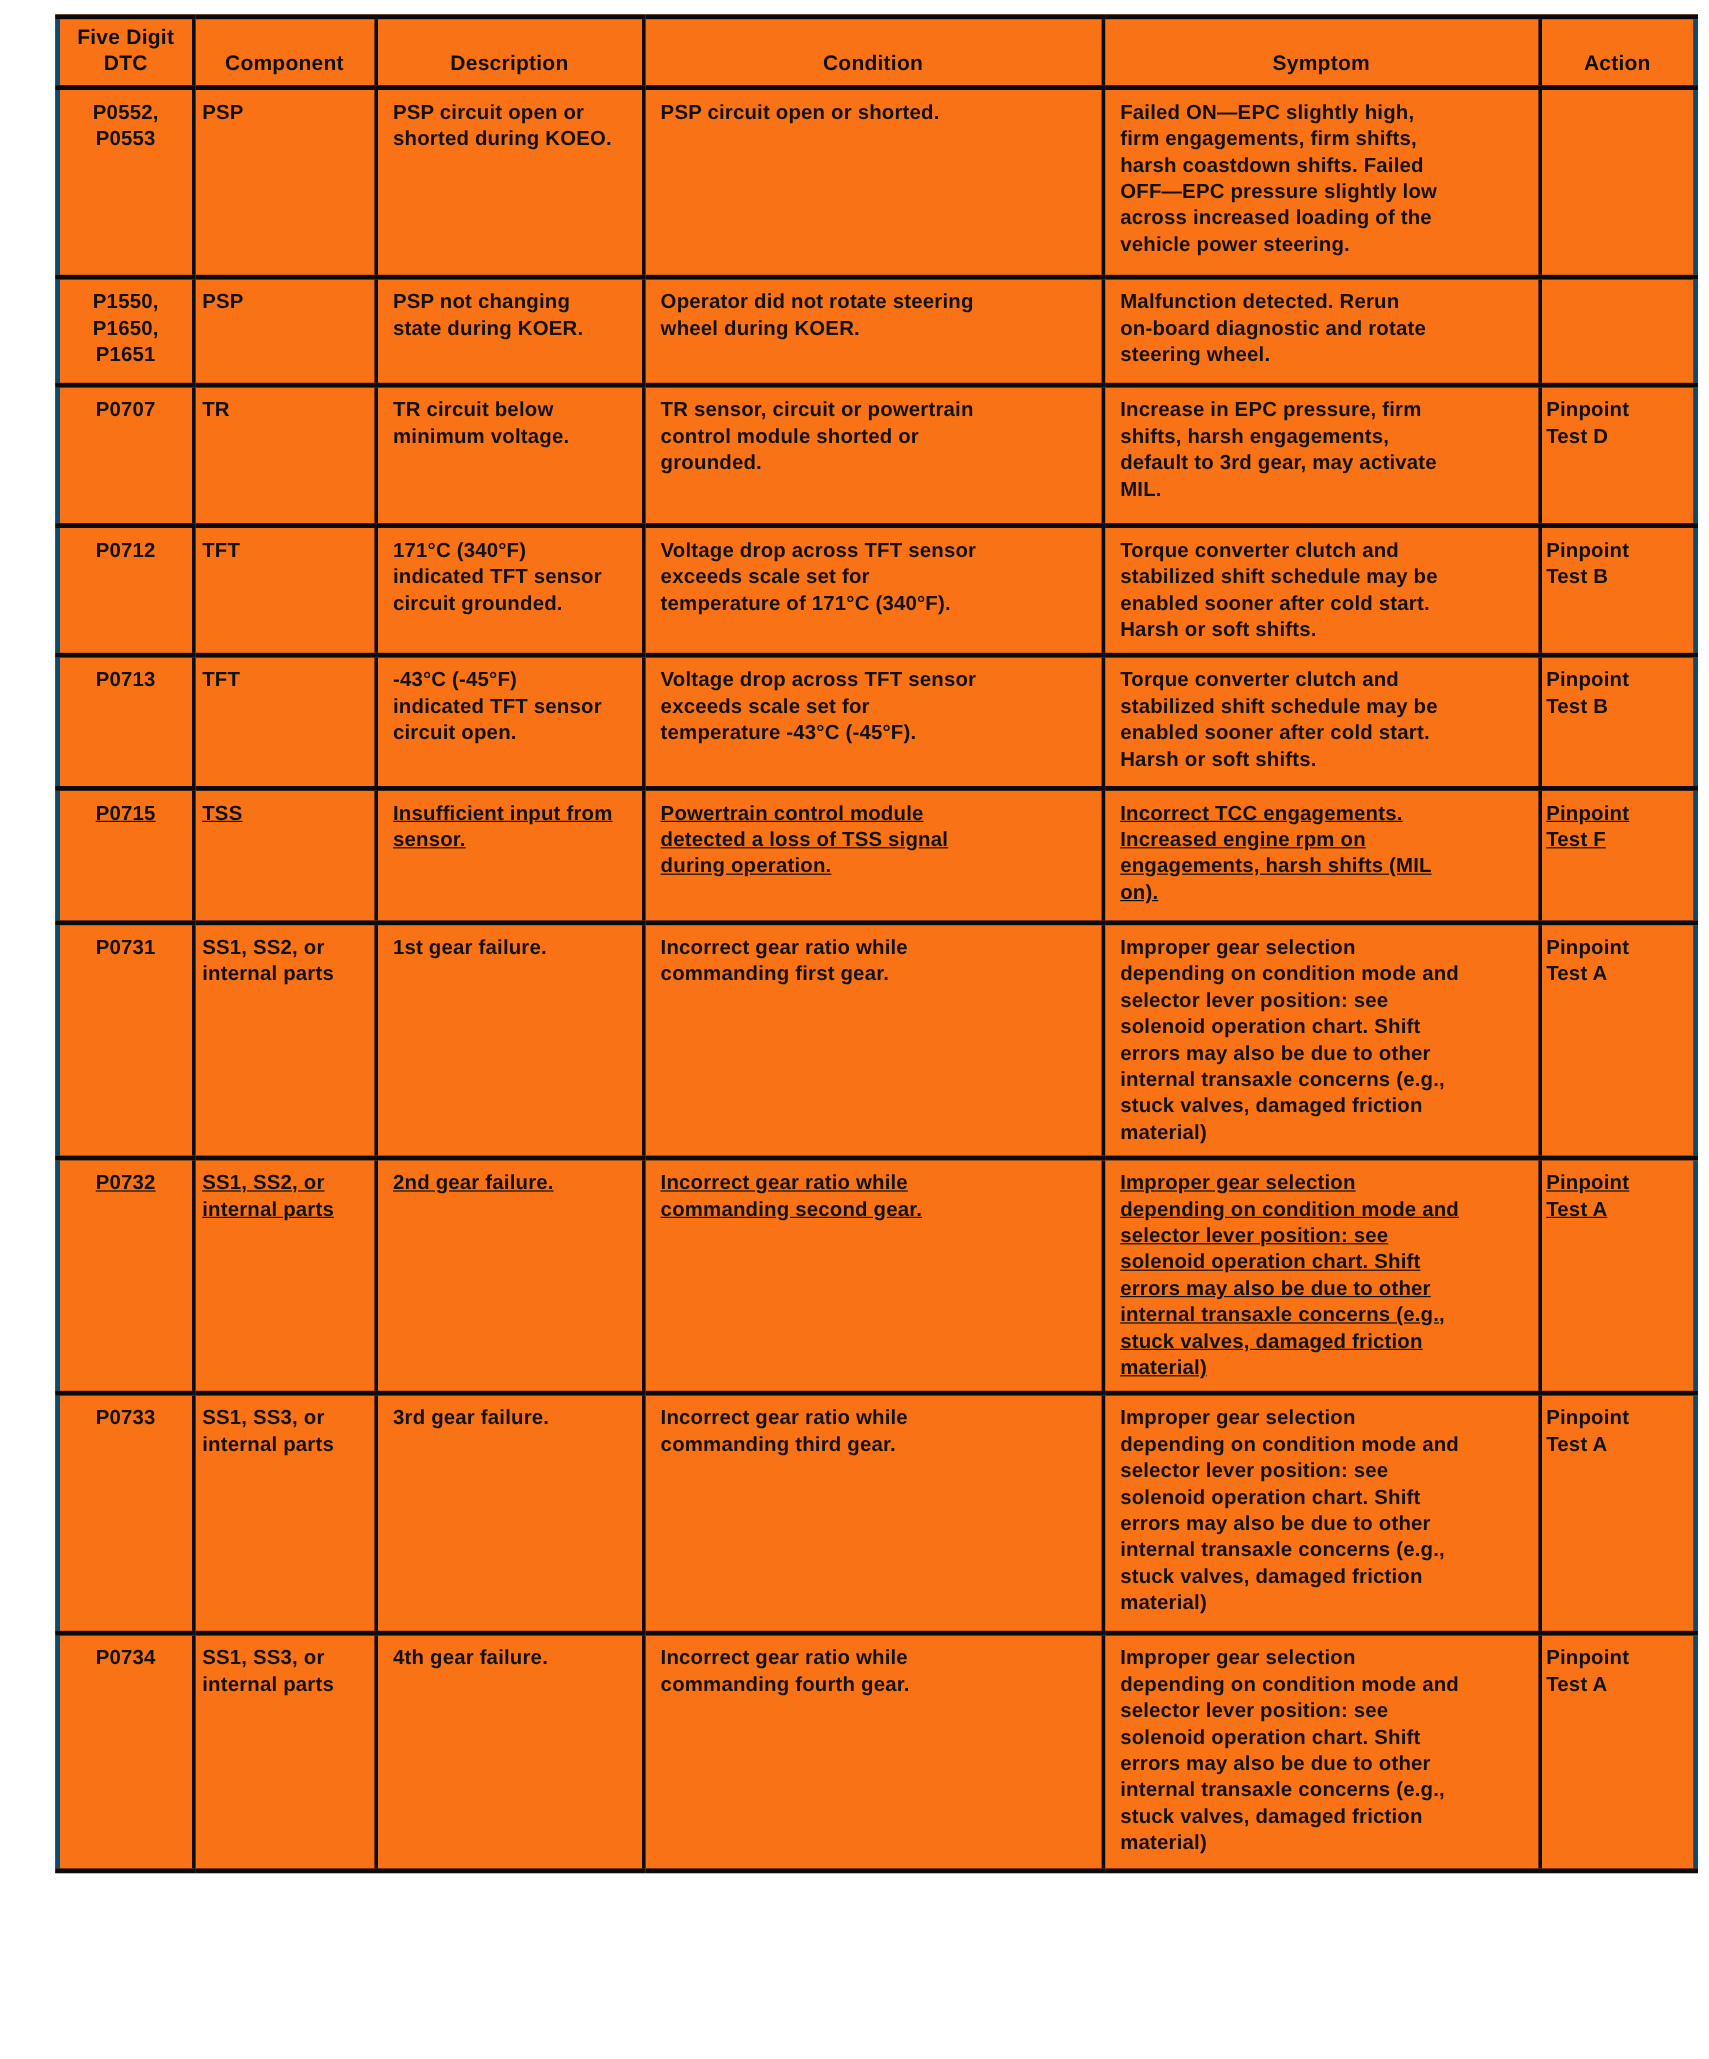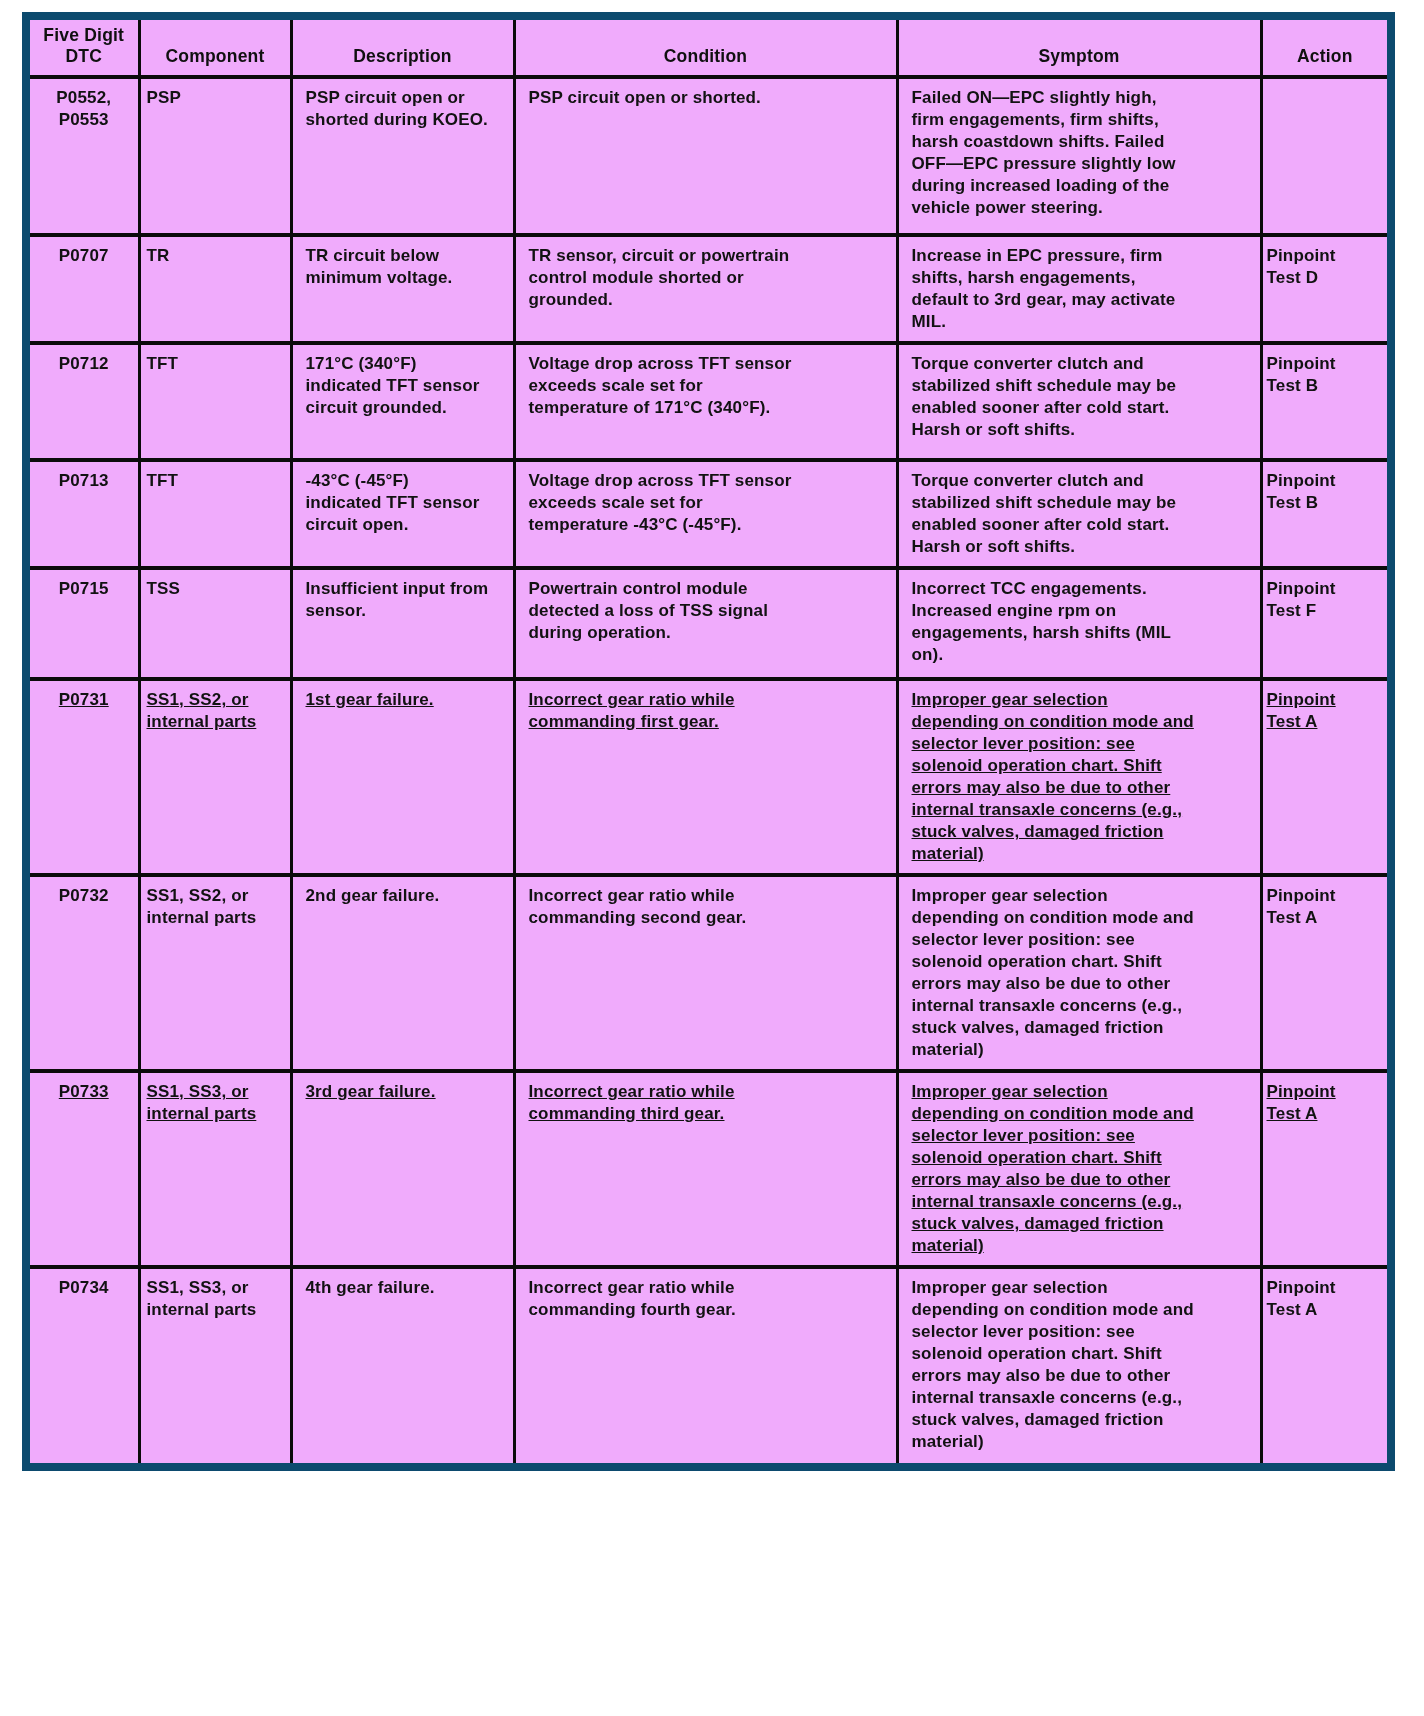--- a/index.html
+++ b/index.html
@@ -14,22 +14,23 @@
     height: 1716px;
     background: #ffffff;
     box-sizing: border-box;
     padding: 12px 0 0 22px;
     color: #101010;
   }
   table.dtc-table {
     border-collapse: collapse;
     table-layout: fixed;
     width: 1368px;
-    border: 8px solid #0c4a6e;
-    background: #f0abfc;
+    border: 4px solid #0c4a6e;
+    background: #f97316;
+    margin-left: 24px;
   }
   th, td {
     border-left: 3px solid #0b0b0b;
     border-right: 3px solid #0b0b0b;
     border-top: 4px solid #0b0b0b;
     border-bottom: 4px solid #0b0b0b;
     box-sizing: border-box;
     white-space: pre-line;
     overflow: hidden;
   }
@@ -100,22 +101,36 @@
         <td class="c-dtc">P0552,
 P0553</td>
         <td class="c-comp">PSP</td>
         <td class="c-desc">PSP circuit open or
 shorted during KOEO.</td>
         <td class="c-cond">PSP circuit open or shorted.</td>
         <td class="c-symp">Failed ON—EPC slightly high,
 firm engagements, firm shifts,
 harsh coastdown shifts. Failed
 OFF—EPC pressure slightly low
-during increased loading of the
+across increased loading of the
 vehicle power steering.</td>
+        <td class="c-act"></td>
+      </tr>
+      <tr>
+        <td class="c-dtc">P1550,
+P1650,
+P1651</td>
+        <td class="c-comp">PSP</td>
+        <td class="c-desc">PSP not changing
+state during KOER.</td>
+        <td class="c-cond">Operator did not rotate steering
+wheel during KOER.</td>
+        <td class="c-symp">Malfunction detected. Rerun
+on-board diagnostic and rotate
+steering wheel.</td>
         <td class="c-act"></td>
       </tr>
       <tr>
         <td class="c-dtc">P0707</td>
         <td class="c-comp">TR</td>
         <td class="c-desc">TR circuit below
 minimum voltage.</td>
         <td class="c-cond">TR sensor, circuit or powertrain
 control module shorted or
 grounded.</td>

